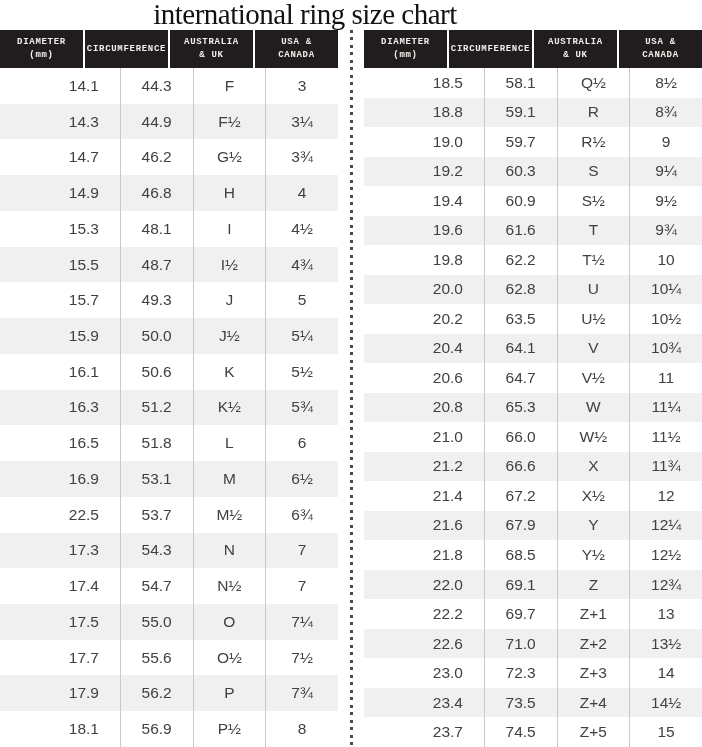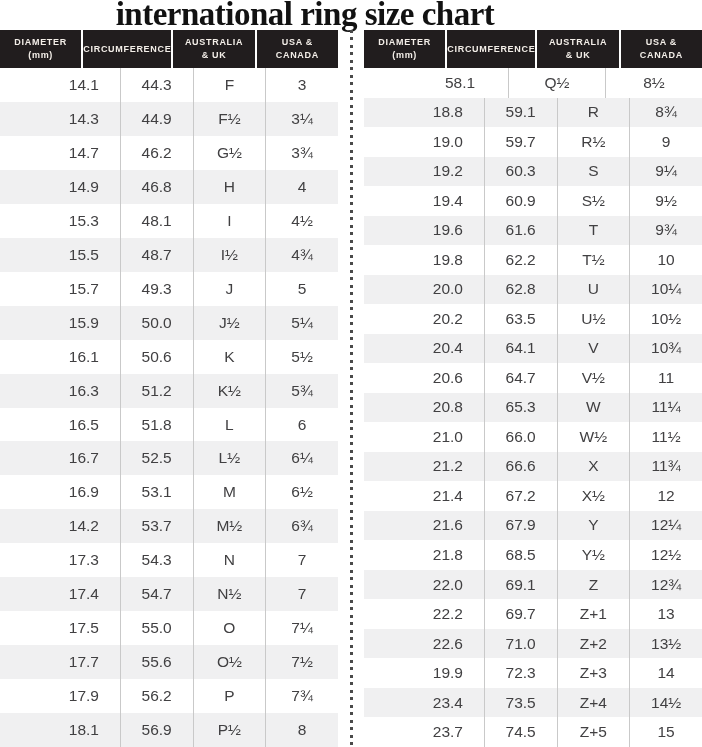--- a/index.html
+++ b/index.html
@@ -14,21 +14,21 @@
   *{box-sizing:border-box;margin:0;padding:0;}
   html,body{background:#ffffff;}
   .page{
     width:702px;height:747px;background:#ffffff;overflow:hidden;
     font-family:"Liberation Sans", sans-serif;
     display:flex;flex-direction:column;
   }
   .title{
     height:30px;flex:0 0 30px;
     font-family:"Liberation Serif", serif;
-    font-weight:700;font-size:33px;line-height:29px;
+    font-weight:400;font-size:29px;line-height:29px;
     letter-spacing:-0.5px;
     color:var(--title-text);
     text-align:center;
     padding-right:92px; 
     white-space:nowrap;
   }
   .tables{
     flex:1;display:flex;flex-direction:row;align-items:stretch;
   }
   .ring-table{
@@ -38,21 +38,21 @@
     flex:1;display:flex;justify-content:center;
   }
   .dotted-divider{
     width:3px;
     background-image:repeating-linear-gradient(
       to bottom,
       var(--divider-dot) 0px, var(--divider-dot) 3px,
       transparent 3px, transparent 7.5px);
   }
   .thead{
-    flex:0 0 38px;display:flex;background:#22c55e;
+    flex:0 0 38px;display:flex;background:#22c55e;font-family:Liberation Mono, monospace;
   }
   .th{
     flex:1;background:var(--header-bg);color:var(--header-text);
     font-size:9px;font-weight:bold;letter-spacing:0.7px;line-height:1.4;
     display:flex;align-items:center;justify-content:center;text-align:center;
     white-space:pre-line;
     border-right:2px solid #ffffff;
   }
   .th:last-child{border-right:none;}
   .tbody{
@@ -149,33 +149,27 @@
             <div class="cell">K½</div>
             <div class="cell">5¾</div>
           </div>
           <div class="row">
             <div class="cell">16.5</div>
             <div class="cell">51.8</div>
             <div class="cell">L</div>
             <div class="cell">6</div>
           </div>
           <div class="row">
-            <div class="cell">16.7</div>
-            <div class="cell">52.5</div>
-            <div class="cell">L½</div>
-            <div class="cell">6¼</div>
-          </div>
-          <div class="row">
             <div class="cell">16.9</div>
             <div class="cell">53.1</div>
             <div class="cell">M</div>
             <div class="cell">6½</div>
           </div>
           <div class="row">
-            <div class="cell">14.2</div>
+            <div class="cell">22.5</div>
             <div class="cell">53.7</div>
             <div class="cell">M½</div>
             <div class="cell">6¾</div>
           </div>
           <div class="row">
             <div class="cell">17.3</div>
             <div class="cell">54.3</div>
             <div class="cell">N</div>
             <div class="cell">7</div>
           </div>
@@ -221,20 +215,21 @@
         <div class="th">DIAMETER
 (mm)</div>
         <div class="th">CIRCUMFERENCE</div>
         <div class="th">AUSTRALIA
 &amp; UK</div>
         <div class="th">USA &amp;
 CANADA</div>
       </div>
       <div class="tbody">
           <div class="row">
+            <div class="cell">18.5</div>
             <div class="cell">58.1</div>
             <div class="cell">Q½</div>
             <div class="cell">8½</div>
           </div>
           <div class="row">
             <div class="cell">18.8</div>
             <div class="cell">59.1</div>
             <div class="cell">R</div>
             <div class="cell">8¾</div>
           </div>
@@ -340,21 +335,21 @@
             <div class="cell">Z+1</div>
             <div class="cell">13</div>
           </div>
           <div class="row">
             <div class="cell">22.6</div>
             <div class="cell">71.0</div>
             <div class="cell">Z+2</div>
             <div class="cell">13½</div>
           </div>
           <div class="row">
-            <div class="cell">19.9</div>
+            <div class="cell">23.0</div>
             <div class="cell">72.3</div>
             <div class="cell">Z+3</div>
             <div class="cell">14</div>
           </div>
           <div class="row">
             <div class="cell">23.4</div>
             <div class="cell">73.5</div>
             <div class="cell">Z+4</div>
             <div class="cell">14½</div>
           </div>

